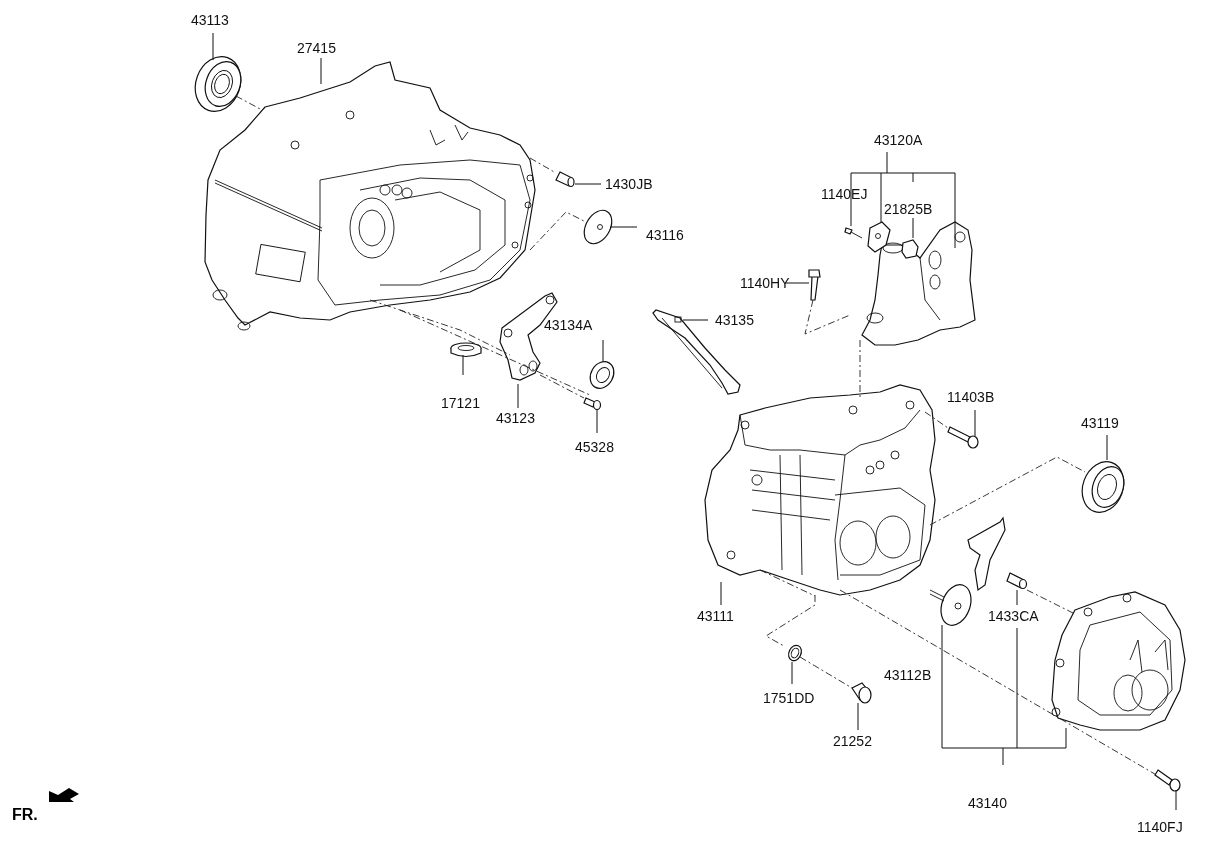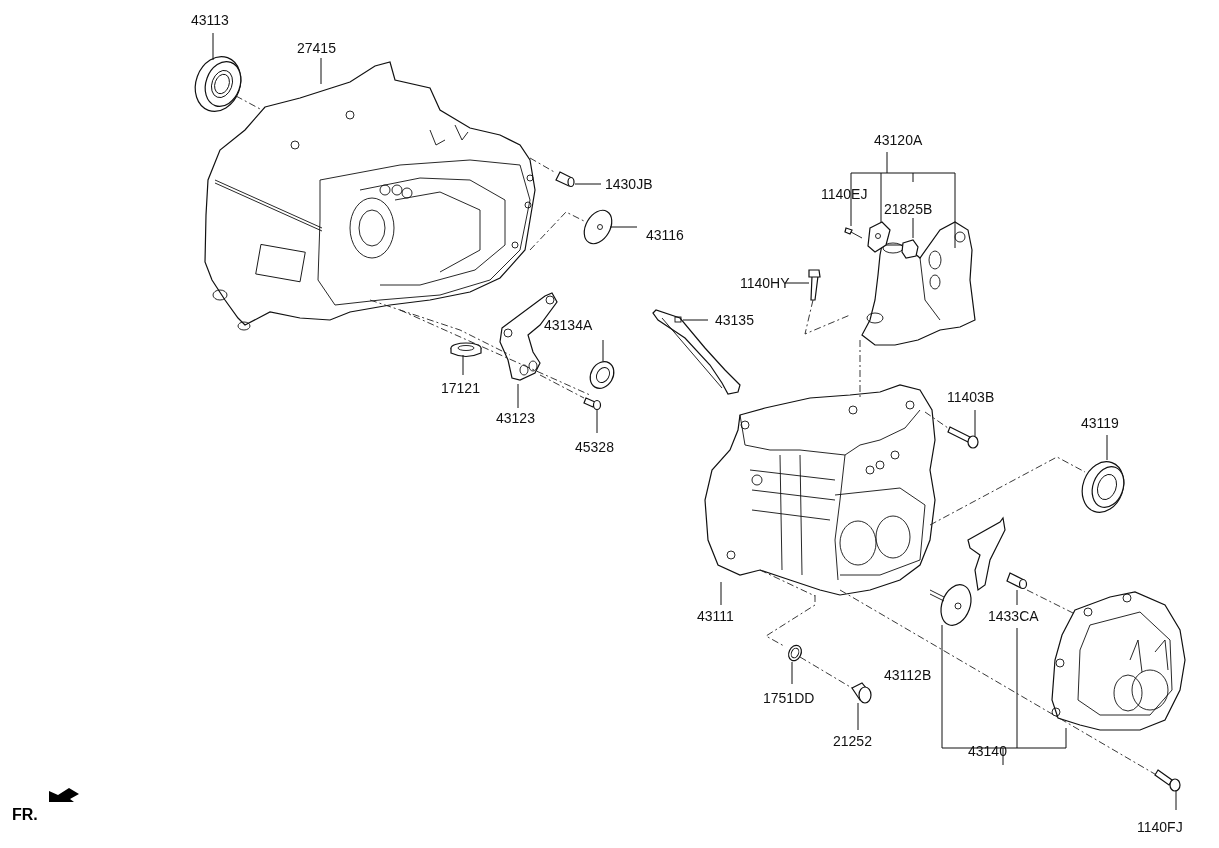--- a/index.html
+++ b/index.html
@@ -234,32 +234,32 @@
   </g>
   <line class="lead" x1="1176" y1="790" x2="1176" y2="810"></line>
 
   <path fill="#000" d="M49 791 L58 795 L69 788 L79 794 L70 799 L74 802 L49 802 Z"></path>
 </svg>
 
 <div class="lbl" style="left:191px;top:13px;">43113</div>
 <div class="lbl" style="left:297px;top:41px;">27415</div>
 <div class="lbl" style="left:605px;top:177px;">1430JB</div>
 <div class="lbl" style="left:646px;top:220px;margin-top:8px;">43116</div>
-<div class="lbl" style="left:441px;top:381px;">17121</div>
+<div class="lbl" style="left:441px;top:396px;">17121</div>
 <div class="lbl" style="left:496px;top:411px;">43123</div>
 <div class="lbl" style="left:544px;top:318px;">43134A</div>
 <div class="lbl" style="left:575px;top:440px;">45328</div>
 <div class="lbl" style="left:715px;top:313px;">43135</div>
 <div class="lbl" style="left:692px;top:276px;margin-left:48px;">1140HY</div>
 <div class="lbl" style="left:874px;top:133px;">43120A</div>
 <div class="lbl" style="left:821px;top:187px;">1140EJ</div>
 <div class="lbl" style="left:884px;top:202px;">21825B</div>
 <div class="lbl" style="left:947px;top:390px;">11403B</div>
 <div class="lbl" style="left:1081px;top:416px;">43119</div>
 <div class="lbl" style="left:697px;top:609px;">43111</div>
 <div class="lbl" style="left:988px;top:609px;">1433CA</div>
 <div class="lbl" style="left:884px;top:668px;">43112B</div>
 <div class="lbl" style="left:763px;top:691px;">1751DD</div>
 <div class="lbl" style="left:833px;top:734px;">21252</div>
-<div class="lbl" style="left:968px;top:744px;">43140</div>
+<div class="lbl" style="left:968px;top:796px;">43140</div>
 <div class="lbl" style="left:1137px;top:820px;">1140FJ</div>
 
 <div class="fr">FR.</div>
 
 </body></html>

